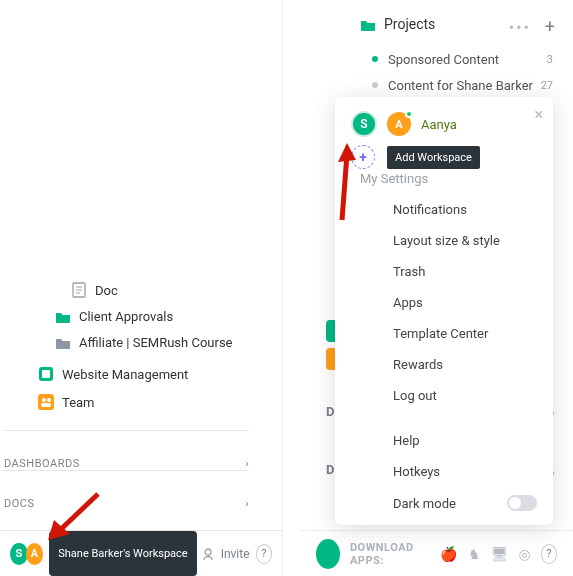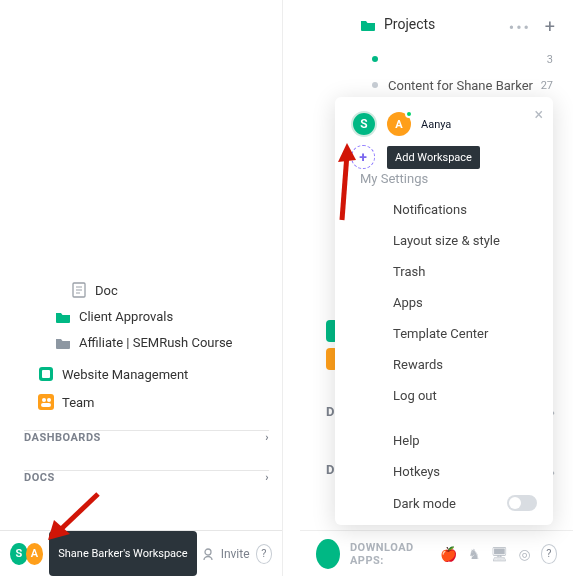--- a/index.html
+++ b/index.html
@@ -4,21 +4,21 @@
 <style>
 html,body{margin:0;padding:0;font-family:-apple-system,BlinkMacSystemFont,"Segoe UI",Roboto,Arial,sans-serif;font-size:13px;color:#333;background:#fff;width:573px;height:576px;overflow:hidden;position:relative}
 *{box-sizing:border-box}
 
 
 .sidebar{position:absolute;left:0;top:0;width:282px;height:576px;background:#fff}
 .sb-list{position:absolute;left:55px;top:272px;width:220px}
 .sb-row{display:flex;align-items:flex-end;gap:8px;height:26px;font-size:13px;color:#333}
 .sb-row.inset{padding-left:16px}
 .sb-icon{width:16px;height:16px;display:inline-flex;align-items:center;justify-content:center;flex:0 0 16px}
-.sb-section{position:absolute;left:24px;width:245px;height:40px;display:flex;align-items:flex-start;justify-content:space-between;border-top:1px solid #e6e6e6;color:#7c828d;font-size:11px;font-weight:700;letter-spacing:.5px}
+.sb-section{position:absolute;left:4px;width:245px;height:40px;display:flex;align-items:flex-end;justify-content:space-between;border-top:1px solid #e6e6e6;color:#7c828d;font-size:11px;font-weight:400;letter-spacing:.5px}
 .sb-section .chev{color:#7c828d}
 .sb-footer{position:absolute;left:0;bottom:0;width:282px;height:46px;border-top:1px solid #e6e6e6;display:flex;align-items:center;padding:0 10px;gap:6px}
 .ws-avatar{width:22px;height:22px;border-radius:50%;display:inline-flex;align-items:center;justify-content:center;color:#fff;font-size:11px;font-weight:600}
 .ws-a{background:#00b884}
 .ws-b{background:#ff9f1a;margin-left:-8px}
 .ws-tip{background:#2b343b;color:#fff;font-size:11px;padding:16px 9px;border-radius:4px;white-space:nowrap}
 .invite-btn{margin-left:auto;display:flex;gap:4px;color:#7c828d;font-size:12px}
 .help-ic{width:20px;height:20px;border:1px solid #c7cdd4;border-radius:50%;display:inline-flex;align-items:center;justify-content:center;color:#7c828d;font-size:11px}
 
 
@@ -40,21 +40,21 @@
 .side-chevs{position:absolute;right:18px;color:#b4bac2;font-size:14px}
 
 
 .menu{position:absolute;left:335px;top:97px;width:218px;background:#fff;border-radius:6px;box-shadow:0 4px 24px rgba(0,0,0,.14);padding:14px 0 6px}
 .menu-close{position:absolute;right:10px;top:8px;color:#b4bac2;font-size:16px;cursor:pointer}
 .menu-top{display:flex;align-items:center;gap:10px;padding:0 16px 6px}
 .av-s{width:26px;height:26px;border-radius:50%;background:#00b884;border:2px solid #cfe9e0;display:inline-flex;align-items:center;justify-content:center;color:#fff;font-size:12px;font-weight:600}
 .av-a-wrap{position:relative;display:inline-flex}
 .av-a{width:24px;height:24px;border-radius:50%;background:#ff9f1a;display:inline-flex;align-items:center;justify-content:center;color:#fff;font-size:11px;font-weight:700}
 .av-dot{position:absolute;right:-2px;top:-2px;width:8px;height:8px;border-radius:50%;background:#00d26a;border:2px solid #fff}
-.uname{font-size:11px;color:#0f172a}
+.uname{font-size:13px;color:#4d7c0f}
 .add-row{display:flex;align-items:center;gap:12px;padding:2px 16px 8px}
 .add-circle{width:24px;height:24px;border-radius:50%;border:1px dashed #8f7bff;display:inline-flex;align-items:center;justify-content:center;color:#7b68ee;font-size:14px;font-weight:700}
 .add-tip{background:#2b343b;color:#fff;font-size:11px;padding:5px 8px;border-radius:2px}
 .menu-item{padding:8px 20px 8px 58px;font-size:13px;color:#444;cursor:pointer}
 .menu-item.tight{padding-left:25px}
 .menu-sep{height:14px}
 .menu-item.dm{display:flex;align-items:center;justify-content:space-between;padding-right:16px}
 .toggle{width:30px;height:16px;border-radius:10px;background:#d9dde2;position:relative}
 .toggle::after{content:"";position:absolute;left:2px;top:2px;width:12px;height:12px;border-radius:50%;background:#fff}
 
@@ -150,20 +150,21 @@
   <svg width="16" height="13">
       <path d="M1 3h5l1.5 2H15v7a1 1 0 0 1-1 1H2a1 1 0 0 1-1-1z" fill="#00b884"></path>
     </svg>
   <span>Projects</span>
 </div>
 <span class="proj-dots">•••</span>
 <span class="proj-plus">+</span>
 <div class="proj-items">
   <div class="proj-row">
       <span class="dot"></span>
+      <span>Sponsored Content</span>
       <span class="ct">3</span>
     </div>
   <div class="proj-row grey">
       <span class="dot"></span>
       <span>Content for Shane Barker</span>
       <span class="ct">27</span>
     </div>
 </div>
 <span class="side-chevs" style="top:404px">›</span>
 <span class="side-chevs" style="top:464px">›</span>

